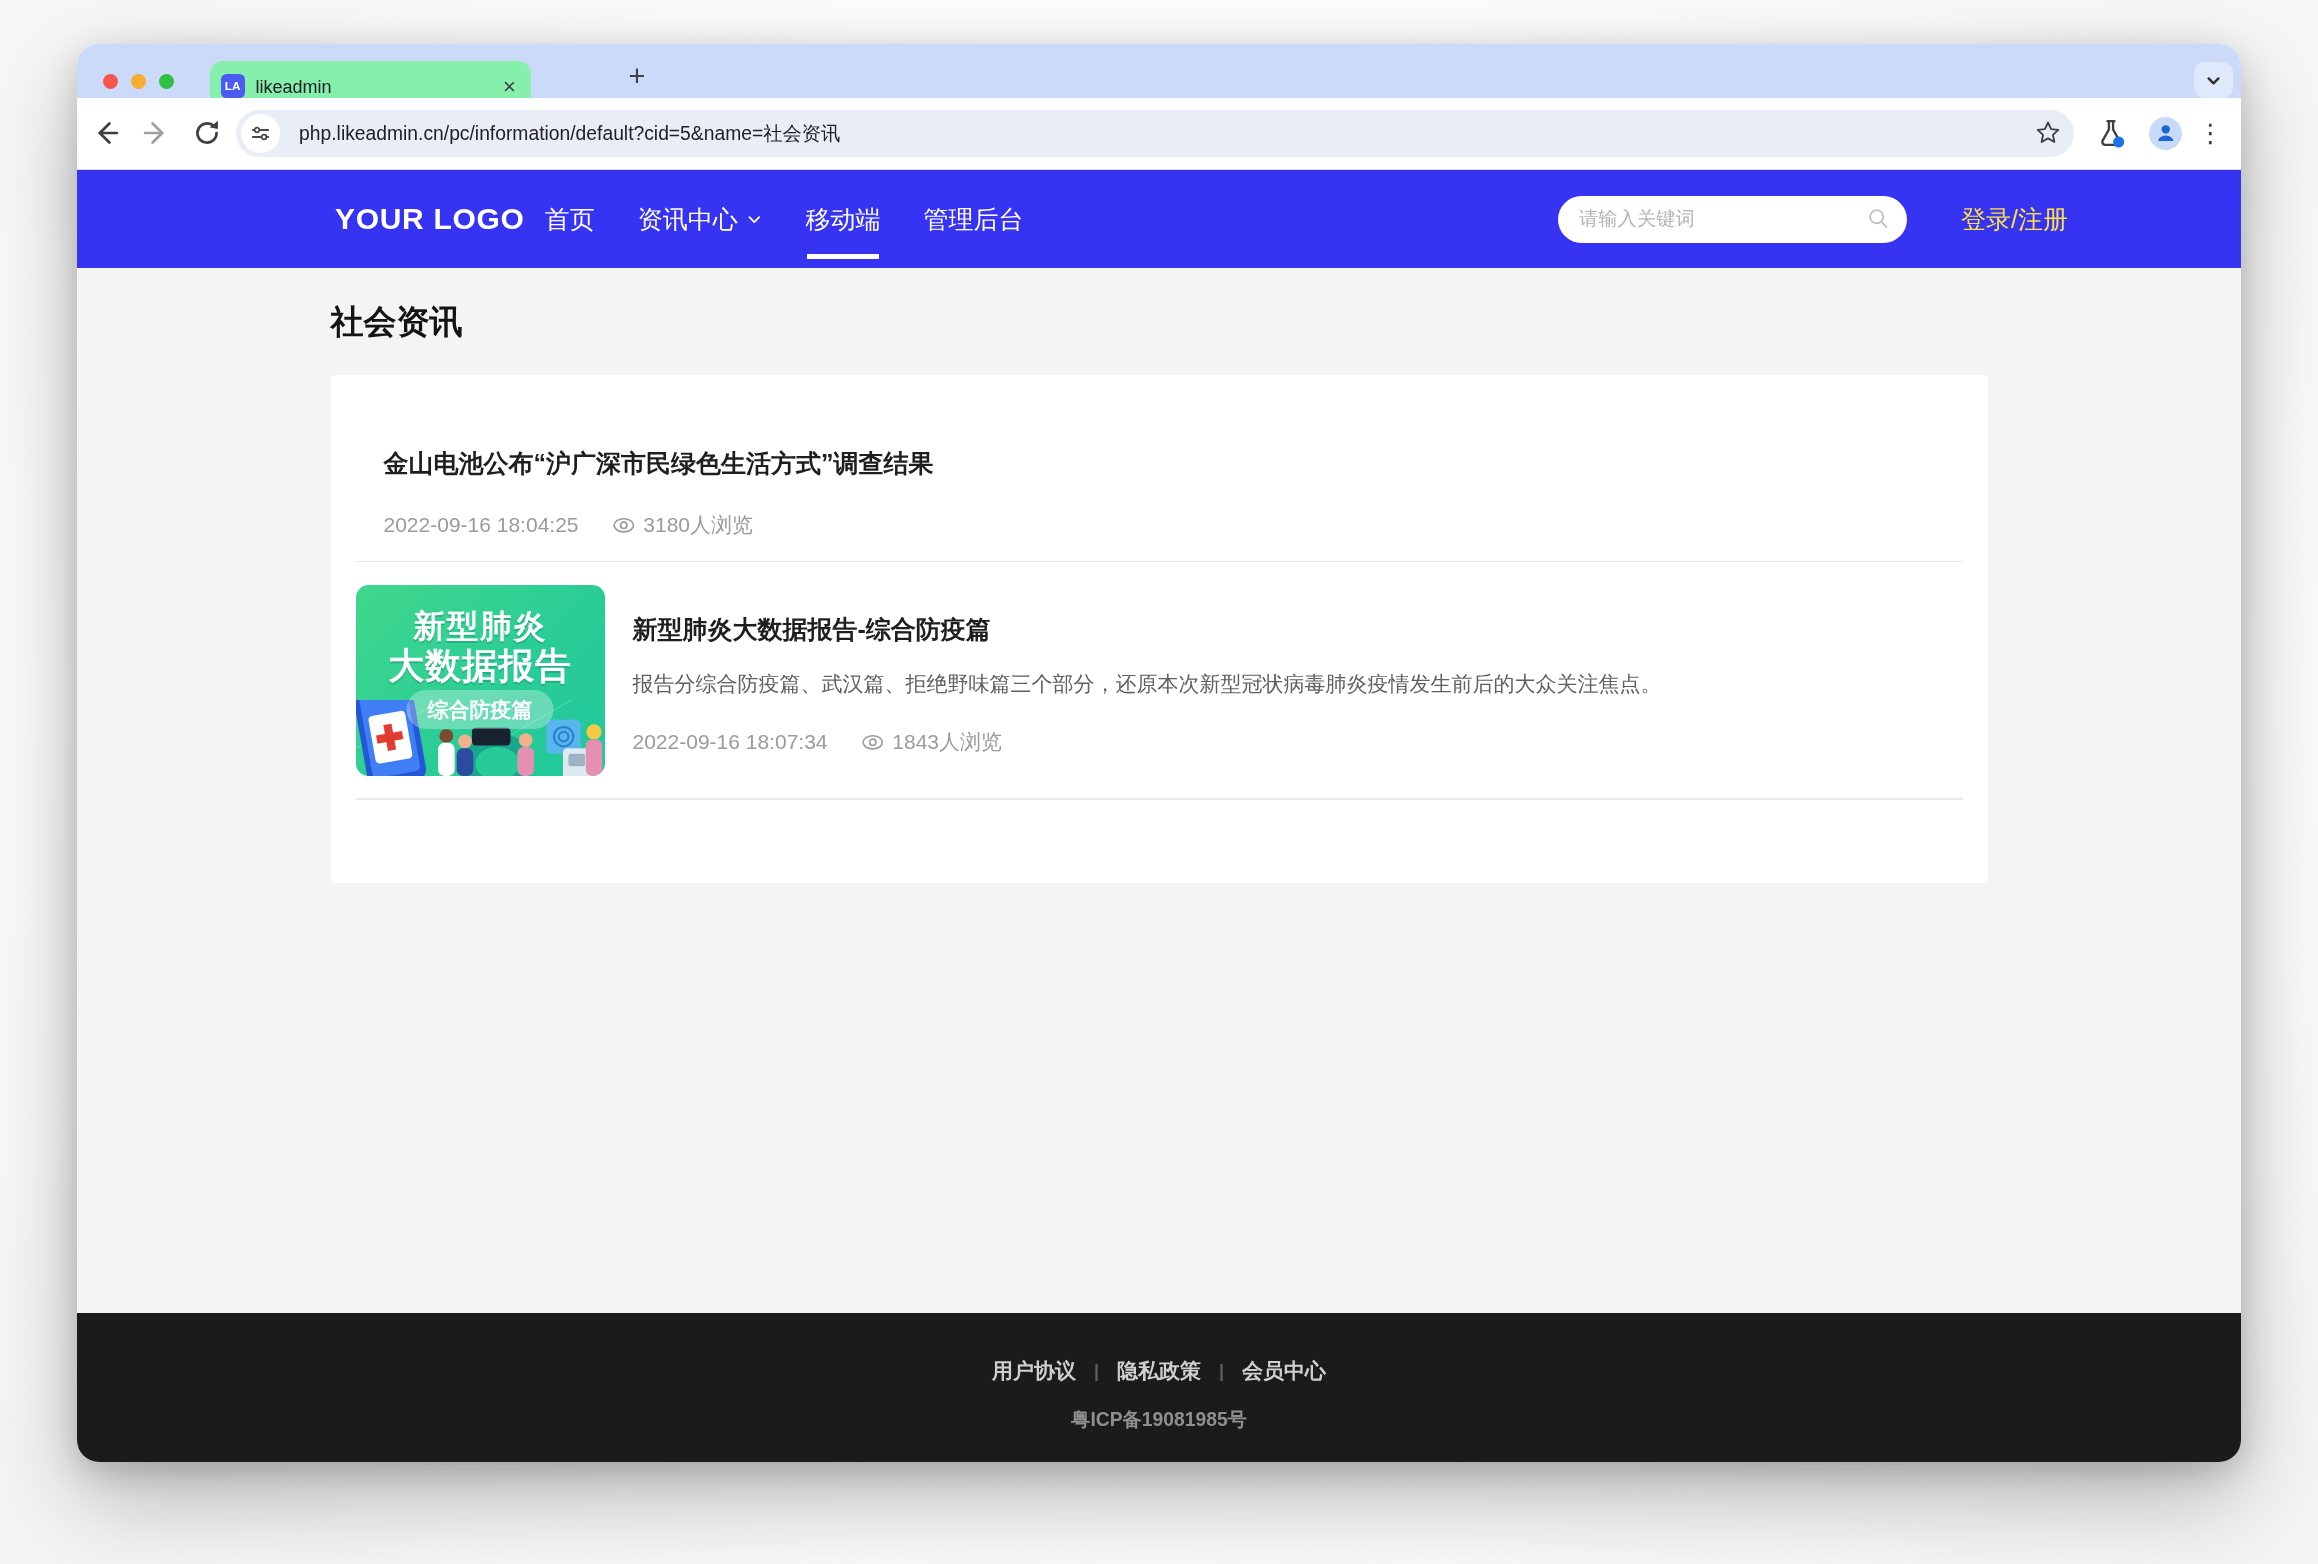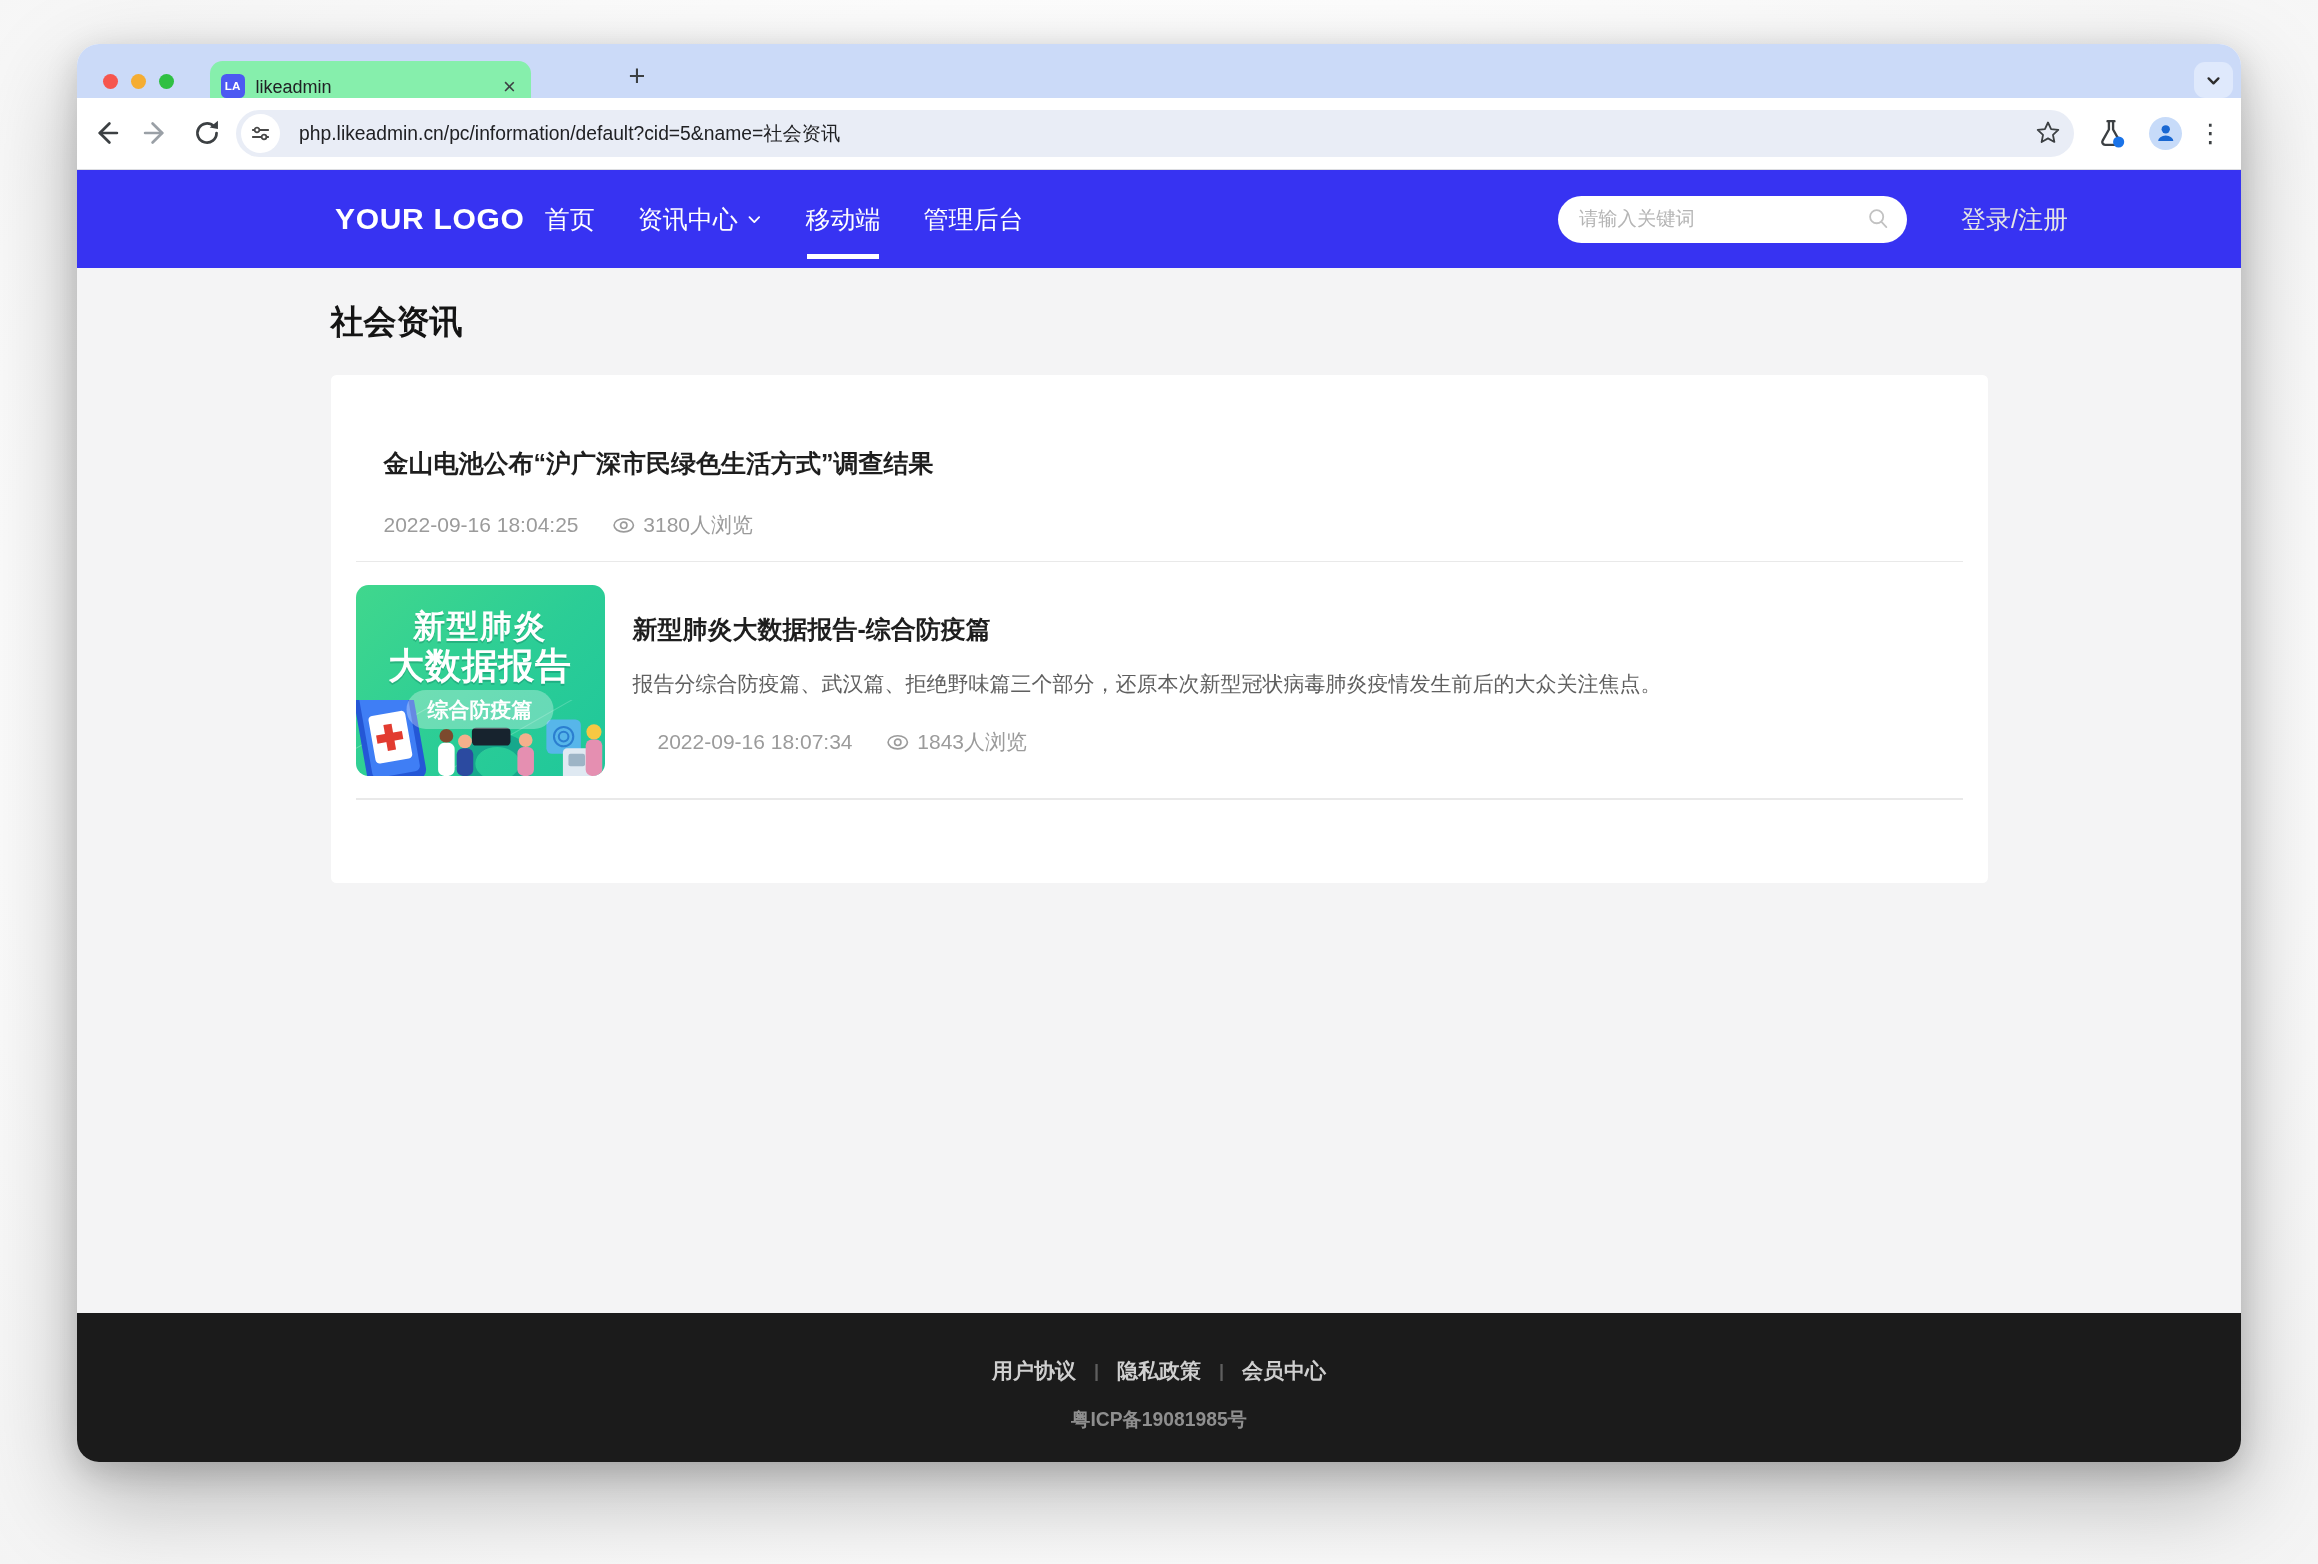--- a/index.html
+++ b/index.html
@@ -67,21 +67,21 @@
   .nav-item .chev { margin-left:8.3px; display:flex; align-items:center; }
   .nav-item.active::after { content:""; position:absolute; left:1.4px; right:1.4px; bottom:-23.5px; height:5.5px; background:#fff; }
   .nav-spacer { flex:1; }
   .searchbox { position:relative; width:349px; height:47px; margin-right:54px; }
   .searchbox input {
     width:100%; height:100%; border:none; outline:none; border-radius:23.5px; background:#fff;
     font-size:19.3px; color:#333; padding:0 55px 0 21px; font-family:inherit;
   }
   .searchbox input::placeholder { color:#b5b5b5; }
   .search-ico { position:absolute; right:16.6px; top:11.7px; }
-  .login { color:#e5e5e5; font-size:25px; margin-right:173px; white-space:nowrap; }
+  .login { color:#fde047; font-size:25px; margin-right:173px; white-space:nowrap; }
 
   
   .content { background:#f4f4f5; height:1045px; }
   .container { width:1657px; margin:0 auto; }
   .page-heading { font-size:33px; font-weight:600; color:#141414; padding-top:32px; }
   .card { margin-top:30px; background:#fff; border-radius:5.5px; padding:25px 25px 0 25px; height:508px; }
   .row { display:flex; }
   .thumb { width:249px; border-radius:12.4px; position:relative; overflow:hidden; flex-shrink:0; }
   .thumb-1 { height:183px; background:linear-gradient(150deg,#5e9cf7 0%,#4186f4 55%,#3f7ef3 100%); display:flex; align-items:center; justify-content:center; }
   .thumb-1::before { content:""; position:absolute; width:318px; height:318px; border-radius:50%; background:rgba(255,255,255,.10); left:-97px; top:-207px; }
@@ -92,21 +92,21 @@
   .thumb2-line2 { position:absolute; top:57px; left:0; right:0; text-align:center; color:#fff; font-size:36px; font-weight:bold; letter-spacing:0.7px; text-shadow:0 2.1px 0 rgba(0,90,70,.25); z-index:3; }
   .thumb2-badge { position:absolute; top:105px; left:50%; transform:translateX(-50%); background:rgba(255,255,255,.30); border-radius:23.5px; padding:5.5px 21px; color:#fff; font-size:21px; font-weight:bold; white-space:nowrap; z-index:3; }
   .thumb2-art { position:absolute; left:0; bottom:0; z-index:2; }
   .row-body { margin-left:28px; flex:1; display:flex; flex-direction:column; }
   .art-title { font-size:25px; font-weight:bold; color:#1e1e1e; line-height:30px; }
   .row1 .art-title { margin-top:48px; }
   .row2 .art-title { margin-top:29px; }
   .art-summary { margin-top:25px; font-size:21px; color:#5f5f5f; line-height:29px; }
   .meta { display:flex; align-items:center; color:#9b9b9b; font-size:21px; }
   .row1 .meta { margin-top:33px; }
-  .row2 .meta { margin-top:30px;margin-left:25px; }
+  .row2 .meta { margin-top:30px; }
   .meta .views { display:flex; align-items:center; margin-left:33px; }
   .meta .eye { margin-right:8.3px; display:flex; align-items:center; }
   .divider { height:1.4px; background:#e9e9e9; margin:22px 0 23px 0; }
 
   
   .footer { height:164px; background:#1b1b1b; display:flex; flex-direction:column; align-items:center; justify-content:center;font-weight:bold; }
   .footer-links { display:flex; align-items:center; font-size:21px; color:#cfcfcf; }
   .footer-links .sep { color:#5f5f5f; margin:0 18px; font-size:18px; }
   .icp { margin-top:21px; font-size:19.3px; color:#8f8f8f; }
 </style>

